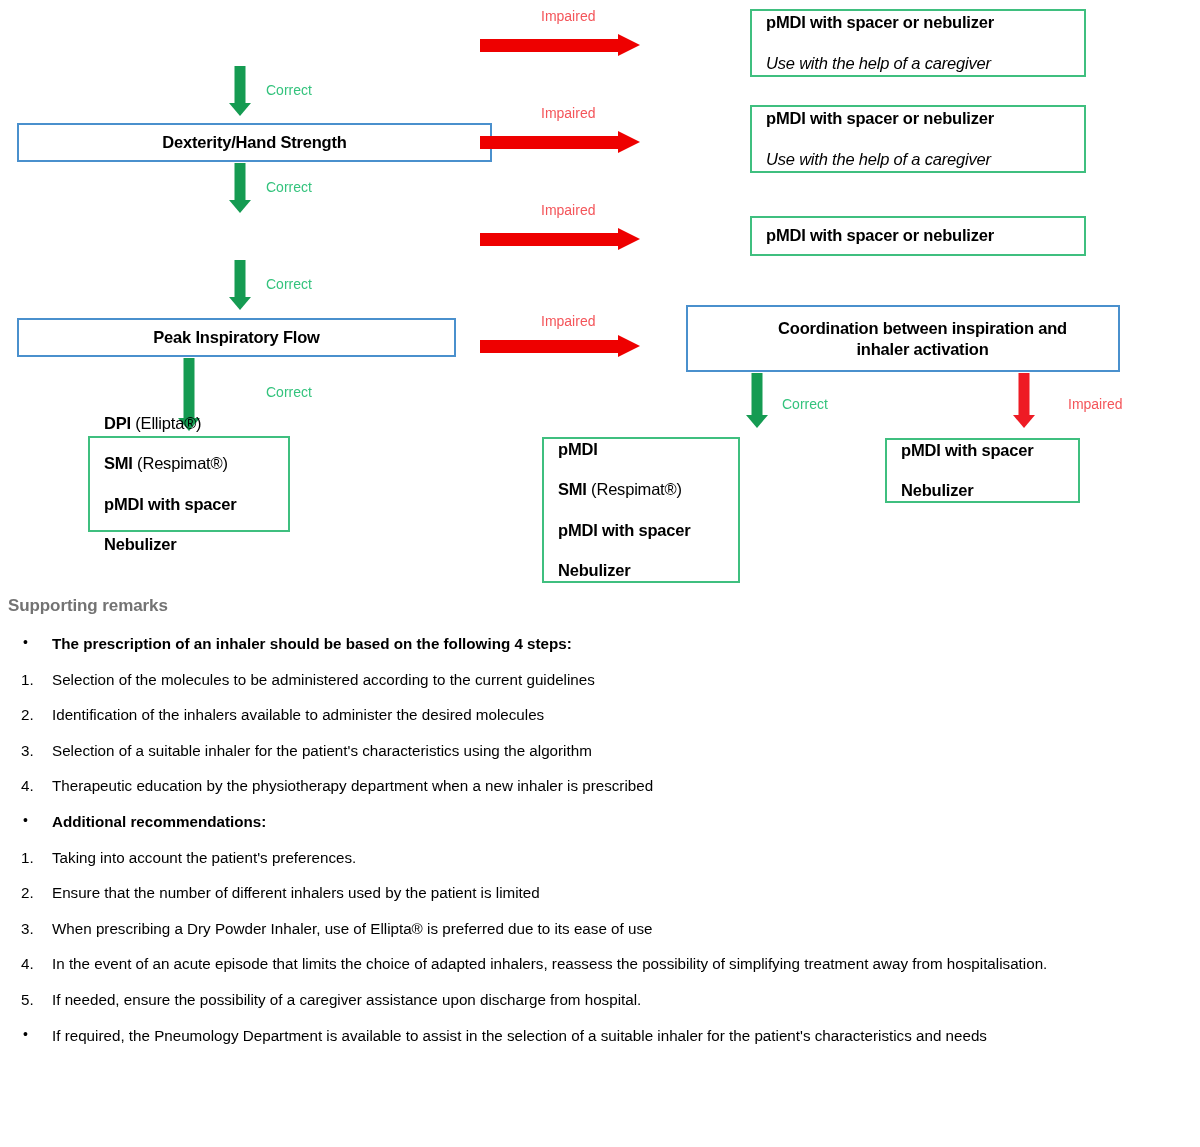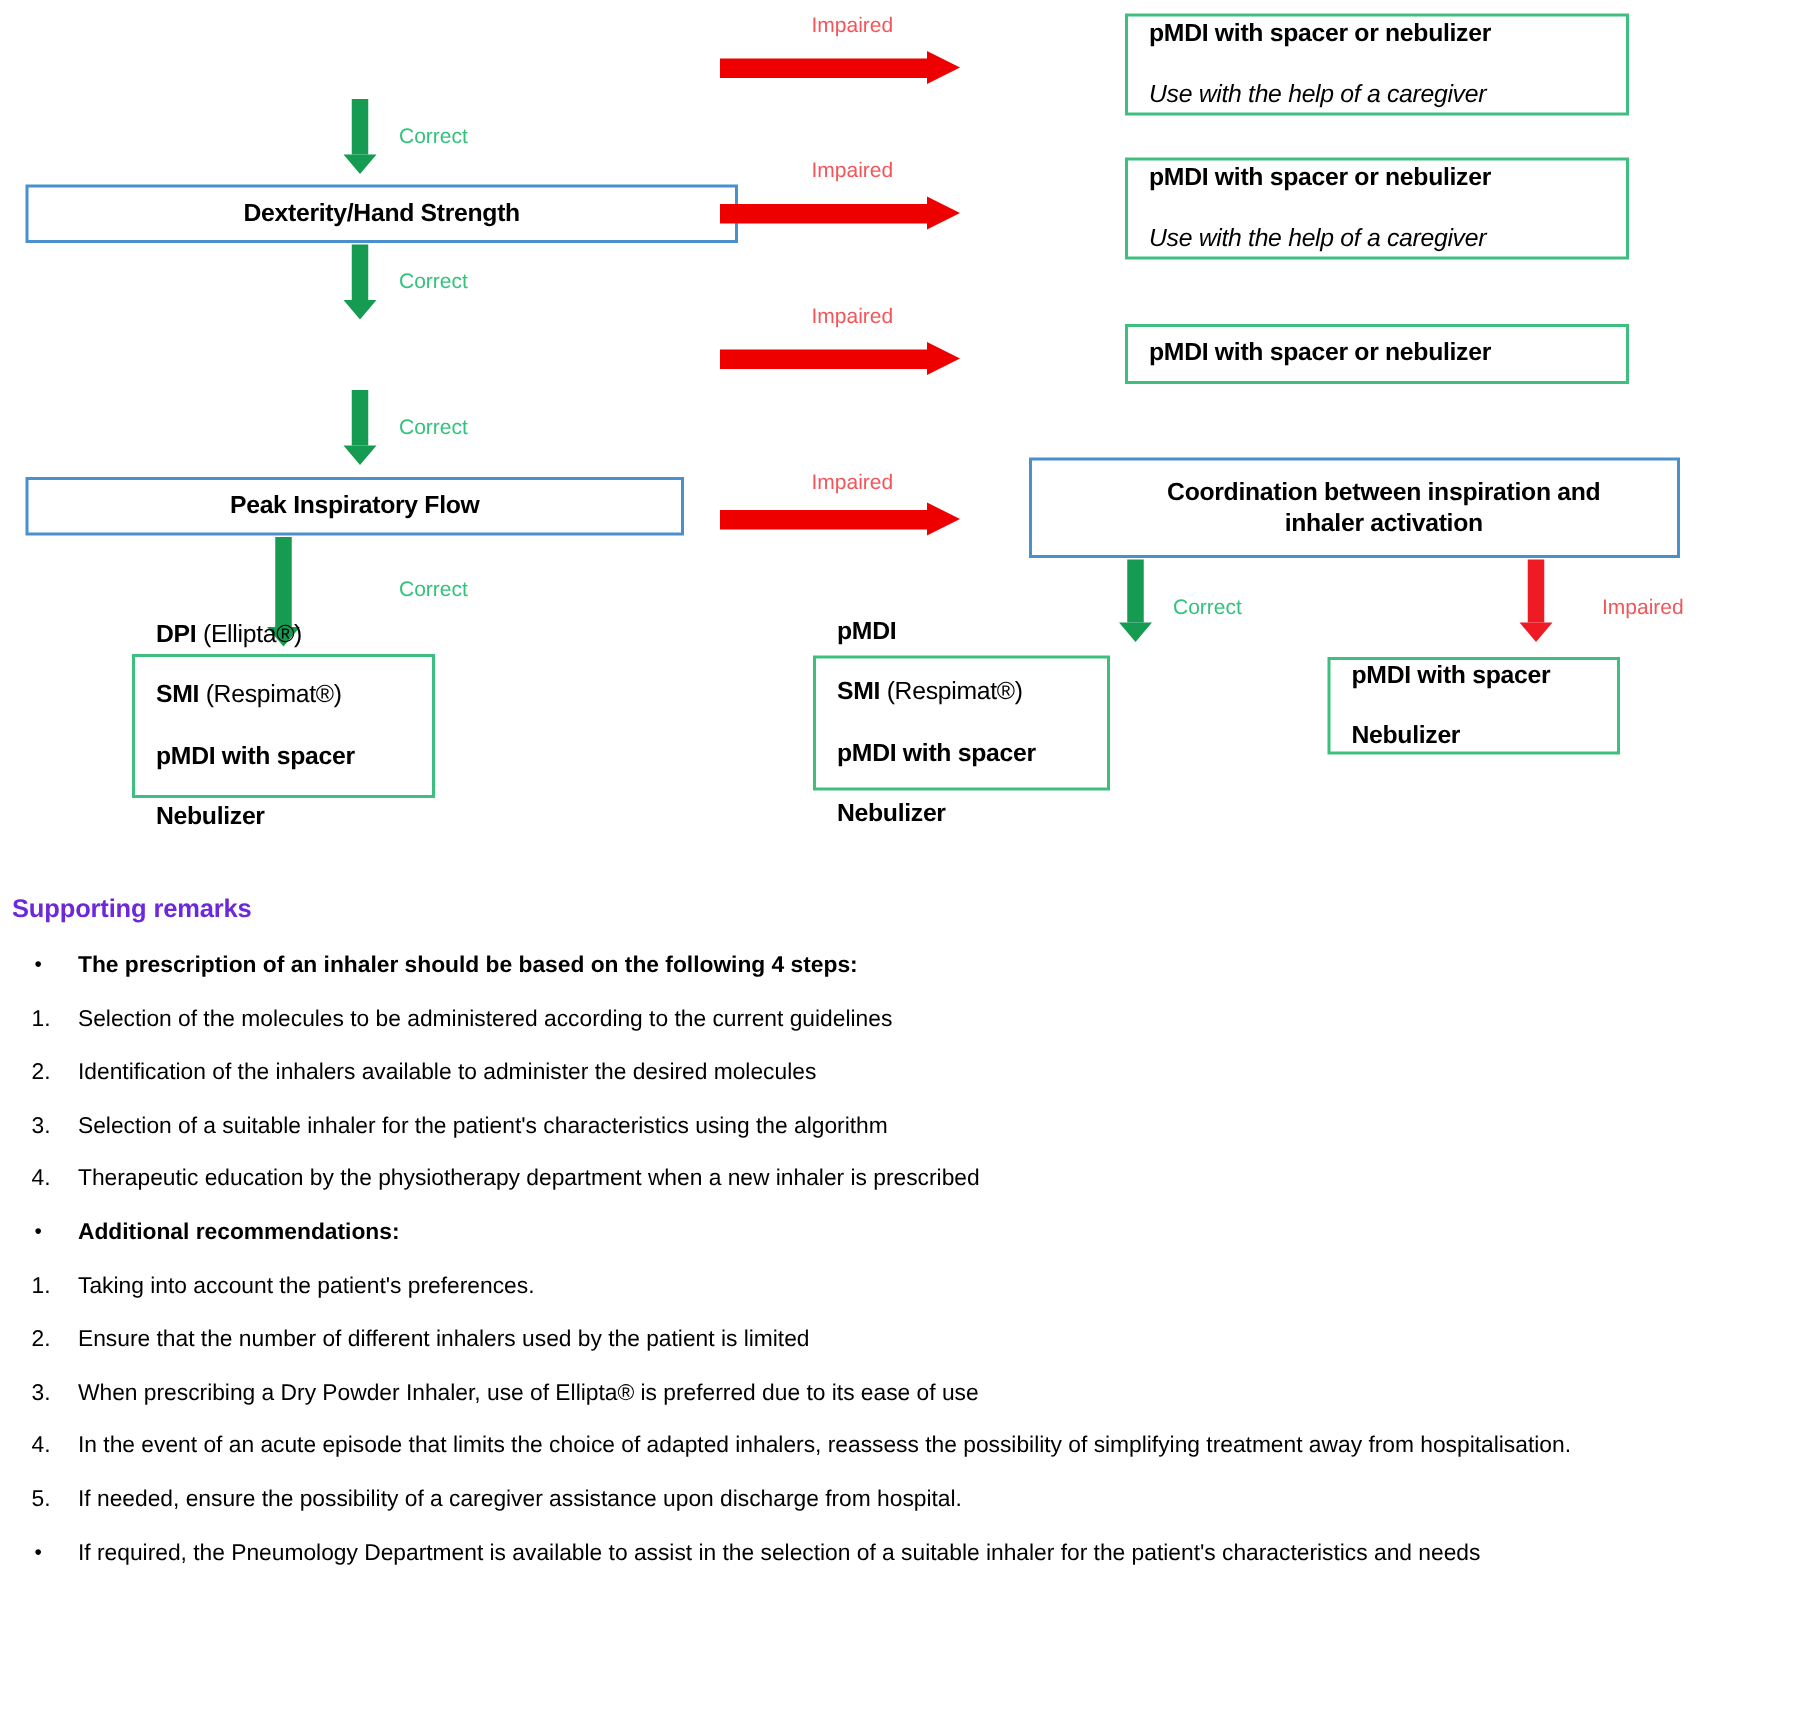--- a/index.html
+++ b/index.html
@@ -123,21 +123,21 @@
   .edge-label.impaired { color: #f4555a; margin-left: 20px; }
 
   
   .remarks {
     position: absolute;
     left: 8px;
     top: 596px;
     width: 1184px;
   }
   .remarks-title {
-    color: #6d28d9;
+    color: #737373;
     font-weight: bold;
     font-size: 17px;
     margin-bottom: 16px;
     letter-spacing: -0.1px;
   }
   .rline {
     display: flex;
     align-items: flex-start;
     margin-bottom: 12.5px;
     font-size: 15.2px;
@@ -255,21 +255,21 @@
   </div>
   <div class="edge-label impaired" style="left:1048px; top:396px;">Impaired</div>
 
   <div class="box box-green centeredtext" style="left:88px; top:436px; width:202px; height:96px;">
     <div class="gl pad"><span>DPI</span><span class="reg"> (Ellipta®)</span></div>
     <div class="gl pad"><span>SMI</span><span class="reg"> (Respimat®)</span></div>
     <div class="gl pad"><span>pMDI with spacer</span><span class="reg"></span></div>
     <div class="gl pad"><span>Nebulizer</span><span class="reg"></span></div>
   </div>
 
-  <div class="box box-green centeredtext" style="left:542px; top:437px; width:198px; height:90px;">
+  <div class="box box-green centeredtext" style="left:542px; top:437px; width:198px; height:146px;">
     <div class="gl pad"><span>pMDI</span><span class="reg"></span></div>
     <div class="gl pad"><span>SMI</span><span class="reg"> (Respimat®)</span></div>
     <div class="gl pad"><span>pMDI with spacer</span><span class="reg"></span></div>
     <div class="gl pad"><span>Nebulizer</span><span class="reg"></span></div>
   </div>
 
   <div class="box box-green centeredtext" style="left:885px; top:438px; width:195px; height:65px;">
     <div class="gl pad"><span>pMDI with spacer</span><span class="reg"></span></div>
     <div class="gl pad"><span>Nebulizer</span><span class="reg"></span></div>
   </div>

